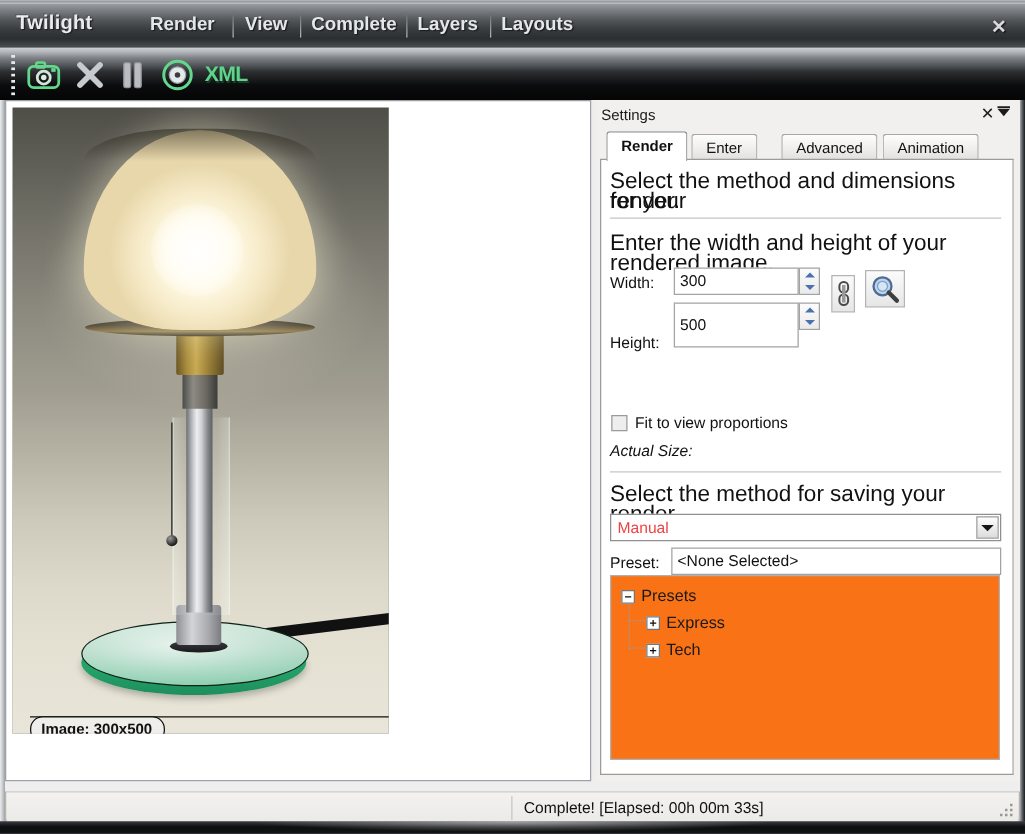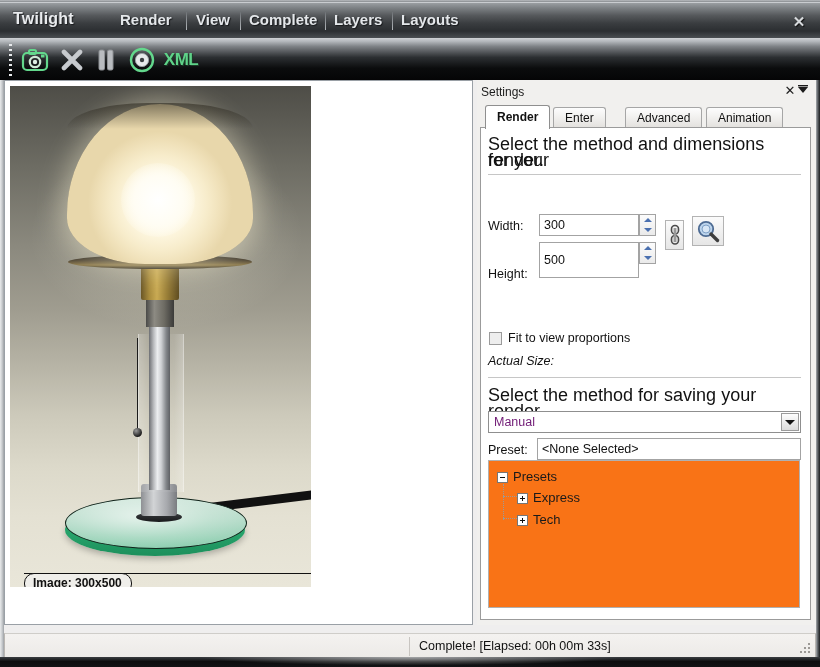--- a/index.html
+++ b/index.html
@@ -445,21 +445,21 @@
     background: #eeeeee;
     box-sizing: border-box;
     cursor: pointer;
   }
   .combo {
     position: absolute;
     background: #ffffff;
     border: 1px solid #8f8f8f;
     box-sizing: border-box;
     font-size: 12.5px;
-    color: #701a75;
+    color: #ef4444;
     line-height: 20px;
     padding-left: 5px;
     cursor: pointer;
   }
   .combo-arrow {
     position: absolute;
     right: 1px; top: 1px;
     width: 18px; height: 18px;
     background: linear-gradient(to bottom, #fdfdfd, #dcdcdc);
     border: 1px solid #9b9b9b;
@@ -705,20 +705,21 @@
       </div>
       <div id="tabstrip-baseline"></div>
 
       <div id="tab-body">
 
         <div class="body-text" style="left:7px; top:8px;  width:300px;">Select the method and dimensions for your</div>
         <div class="body-text" style="left:7px; top:24px; width:300px;">render.</div>
 
         <div class="hrule" style="left:7px; top:46px; width:313px;"></div>
 
+        <div class="body-text" style="left:7px; top:58px; width:320px;">Enter the width and height of your rendered image.</div>
 
         <div class="field-label" style="left:7px; top:91px;">Width:</div>
         <input class="txtbox" style="left: 58px; top: 86px; width: 100px; height: 22px;" value="300">
         <div class="spinner" style="left:158px; top:86px;">
           <div class="spin-half spin-up">
               <div class="arrow-up"></div>
             </div>
           <div class="spin-half spin-dn">
               <div class="arrow-dn"></div>
             </div>

